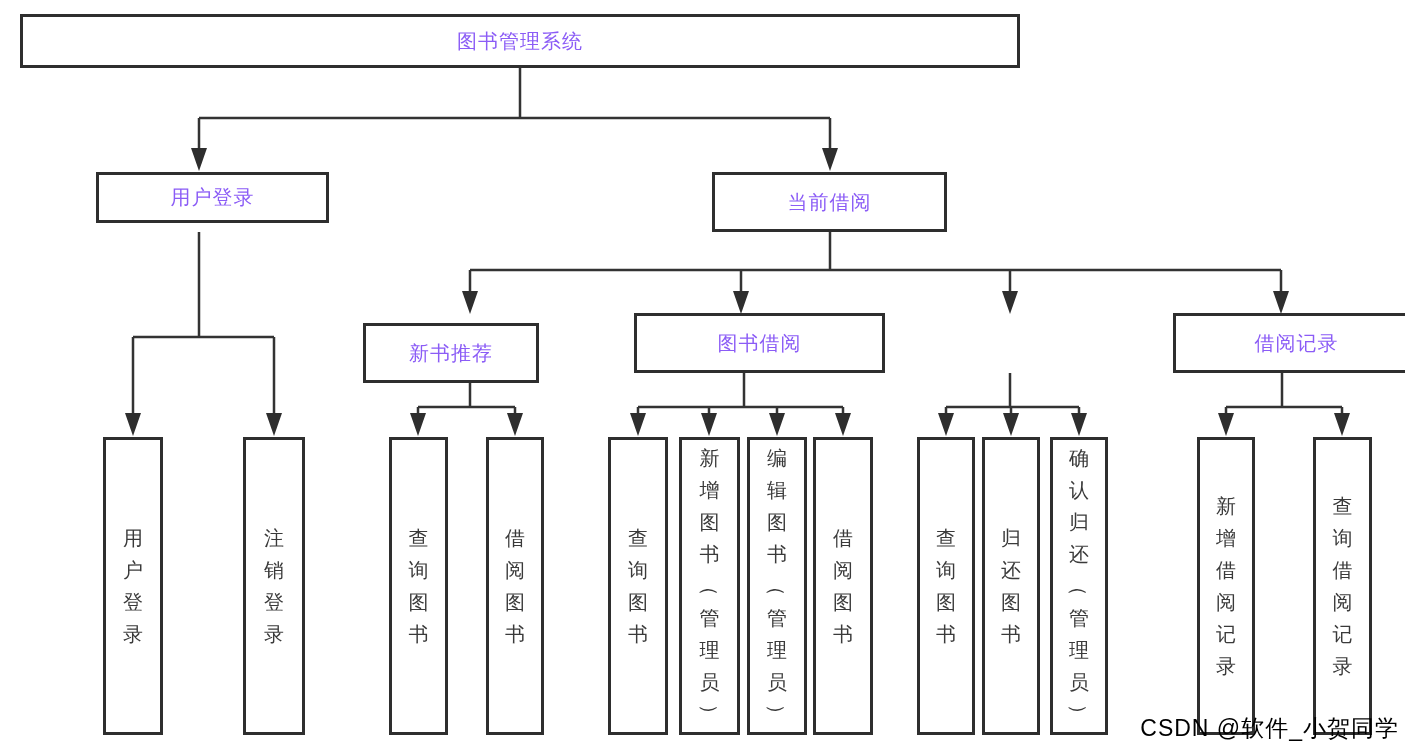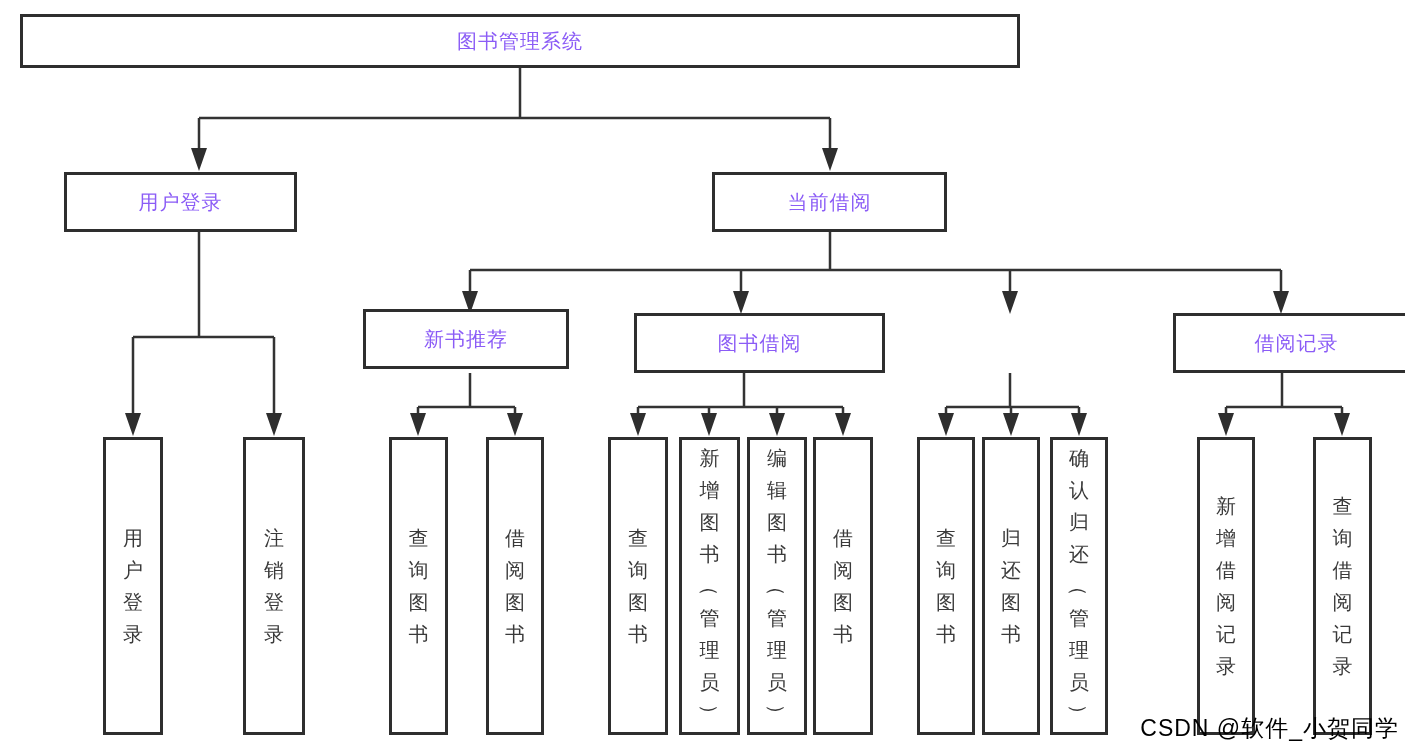--- a/index.html
+++ b/index.html
@@ -101,24 +101,24 @@
       <polygon points="938,413 954,413 946,436"></polygon>
       <polygon points="1003,413 1019,413 1011,436"></polygon>
       <polygon points="1071,413 1087,413 1079,436"></polygon>
       <polygon points="1218,413 1234,413 1226,436"></polygon>
       <polygon points="1334,413 1350,413 1342,436"></polygon>
     </g>
   </svg>
 
   <div class="hnode" style="left:20px; top:14px; width:1000px; height:54px;">图书管理系统</div>
 
-  <div class="hnode" style="left:64px; top:172px; width:233px; height:60px;">用户登录</div>
+  <div class="hnode" style="left:96px; top:172px; width:233px; height:51px;">用户登录</div>
   <div class="hnode" style="left:712px; top:172px; width:235px; height:60px;">当前借阅</div>
 
-  <div class="hnode" style="left:363px; top:309px; width:206px; height:60px;">新书推荐</div>
+  <div class="hnode" style="left:363px; top:323px; width:176px; height:60px;">新书推荐</div>
   <div class="hnode" style="left:634px; top:313px; width:251px; height:60px;">图书借阅</div>
   <div class="hnode" style="left:1173px; top:313px; width:247px; height:60px;text-align:center;">借阅记录</div>
 
   <div class="vnode" style="left:103px; top:437px; width:60px; height:298px;">
       <span class="vch">用</span>
       <span class="vch">户</span>
       <span class="vch">登</span>
       <span class="vch">录</span>
     </div>
   <div class="vnode" style="left:243px; top:437px; width:62px; height:298px;">

